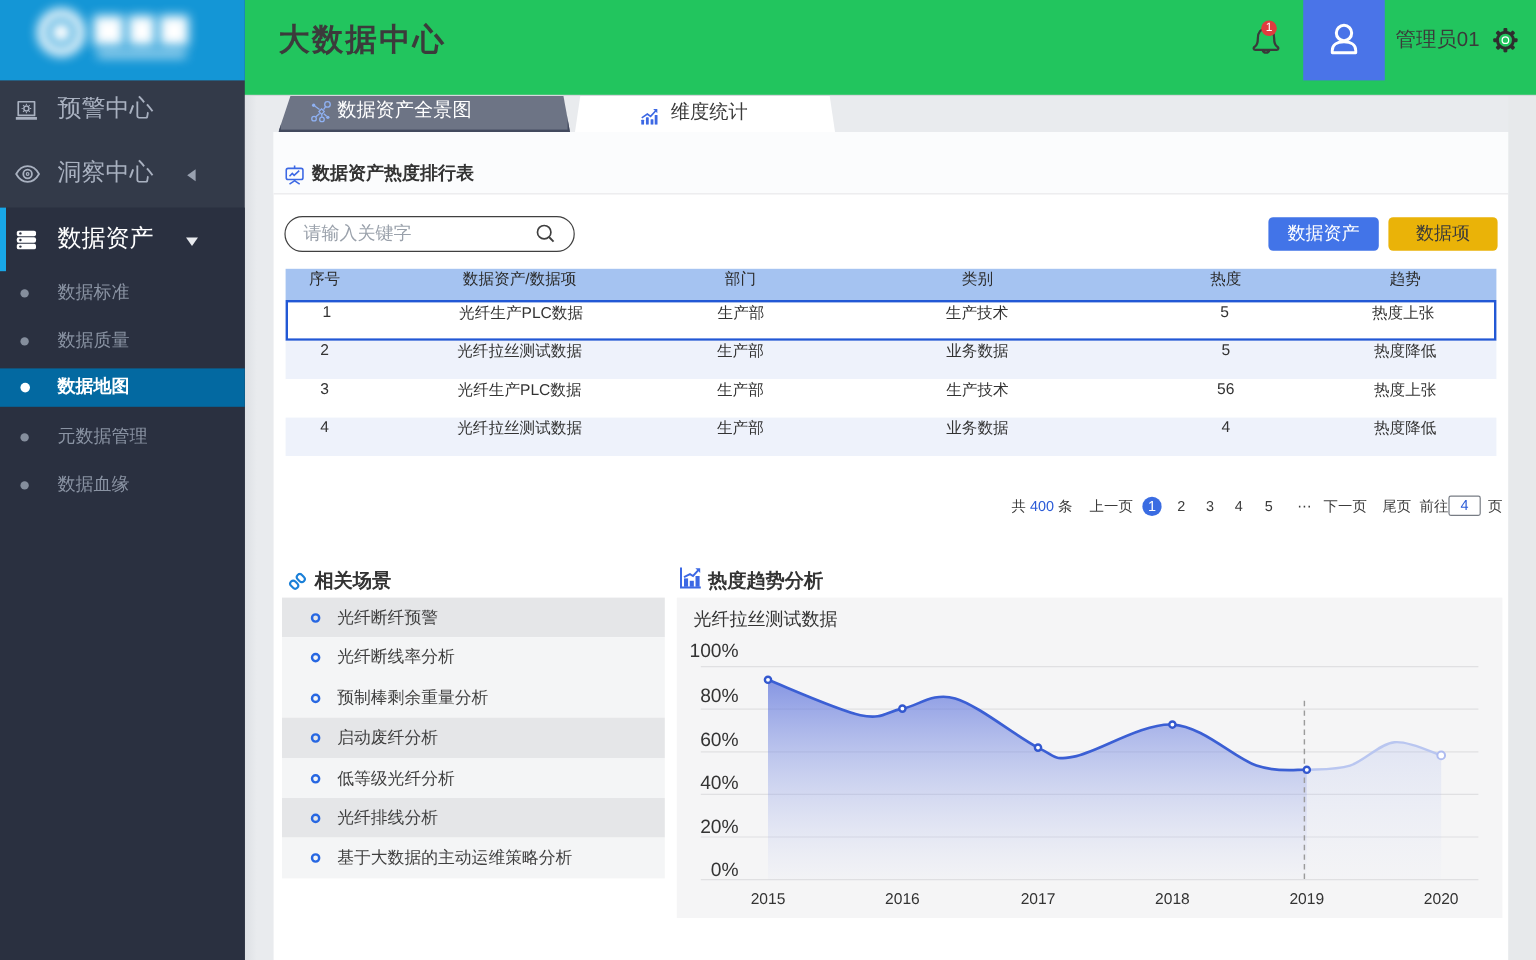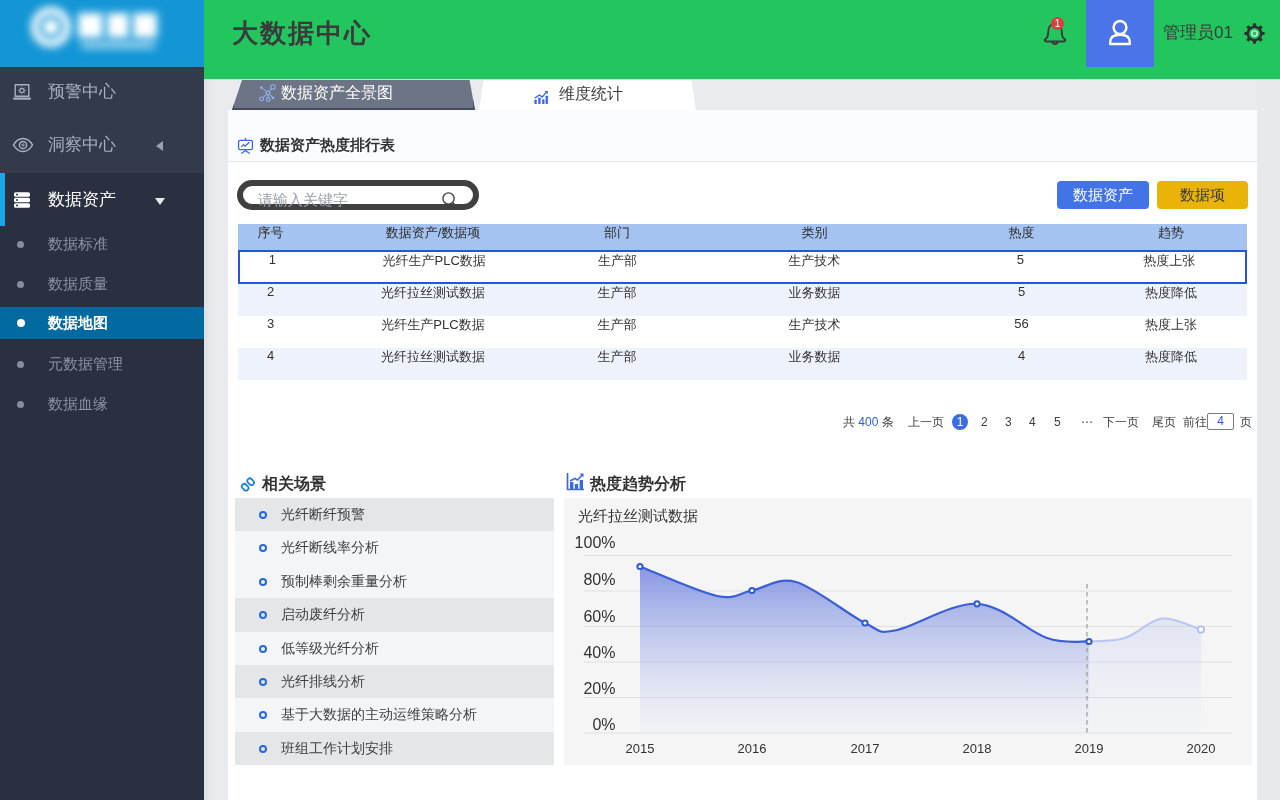--- a/index.html
+++ b/index.html
@@ -10,21 +10,21 @@
 #bell{position:absolute;left:1042px;top:18px}
 #badge{position:absolute;left:1051px;top:17px;width:13px;height:13px;border-radius:50%;background:#e03c3f;color:#fff;font-size:10px;text-align:center;line-height:13px}
 #avatar{position:absolute;left:1086px;top:0;width:68px;height:67px;background:#4a74e8}
 #uname{position:absolute;left:1163px;top:0;line-height:66px;font-size:17px;color:#3a3a3a}
 #gear{position:absolute;left:1244px;top:23px}
 
 #sidebar{position:absolute;left:0;top:0;width:204px;height:800px;background:#333a49;z-index:6}
 #logo{position:absolute;left:0;top:0;width:204px;height:67px;background:#1496d6;overflow:hidden}
 .logoblur{position:absolute;filter:blur(4.5px);}
 #sidelower{position:absolute;left:0;top:173px;width:204px;height:627px;background:#2a3040}
-.mitem{position:absolute;left:0;width:172px;height:53px;color:#a9b1c0;font-size:17px}
+.mitem{position:absolute;left:0;width:172px;height:53px;color:#a9b1c0;font-size:20px}
 .mitem .txt{position:absolute;left:48px;top:0;line-height:53px}
 .mitem .ic{position:absolute;left:12px;top:17px}
 #mi1{top:65px}
 #mi2{top:118px}
 #mi3{top:173px;color:#fff}
 #bluebar{position:absolute;left:0;top:173px;width:5px;height:53px;background:#18a7e8}
 .tri-l{position:absolute;right:9px;top:23px;width:0;height:0;border-top:5px solid transparent;border-bottom:5px solid transparent;border-right:7px solid #99a1b0}
 .tri-d{position:absolute;right:7px;top:25px;width:0;height:0;border-left:5.5px solid transparent;border-right:5.5px solid transparent;border-top:7px solid #e8eaee}
 .sitem{position:absolute;left:0;width:204px;height:40px;color:#8a93a3;font-size:15px}
 .sitem .txt{position:absolute;left:48px;top:0;line-height:40px}
@@ -41,21 +41,21 @@
 #tabdark .ic{position:absolute;left:26px;top:6px}
 #tabwhite{position:absolute;left:479px;top:77px;width:217px;height:34px;background:#fff;clip-path:polygon(5px 0,212px 0,217px 34px,0 34px)}
 #tabwhite .lbl{position:absolute;left:80px;top:0;line-height:33px;color:#3a3a3a;font-size:16px;font-weight:400}
 #tabwhite .ic{position:absolute;left:54px;top:13px}
 
 #panel{position:absolute;left:228px;top:110px;width:1029px;height:690px;background:#fff}
 #phead{position:absolute;left:0;top:0;width:100%;height:52px;background:#fbfcfd;border-bottom:1px solid #e9e9eb}
 #phead .ic{position:absolute;left:9px;top:27px}
 #phead .lbl{position:absolute;left:32px;top:0;line-height:70px;font-size:15px;font-weight:bold;color:#333}
 
-#search{position:absolute;left:9px;top:70px;width:242px;height:30px;border:6px solid #404040;border-radius:16px;background:#fff}
+#search{position:absolute;left:9px;top:70px;width:242px;height:30px;border:1px solid #404040;border-radius:16px;background:#fff}
 #search .ph{position:absolute;left:15px;top:0;line-height:28px;font-size:15px;color:#9aa1ab}
 #search svg{position:absolute;right:14px;top:4.5px}
 .btn{position:absolute;top:71px;height:28px;border-radius:4px;font-size:15px;text-align:center;line-height:28px}
 #btn1{left:829px;width:92px;background:#4274e8;color:#fff}
 #btn2{left:929px;width:91px;background:#eab308;color:#3a3a3a}
 
 #tbl{position:absolute;left:10px;top:114px;width:1009px;font-size:13px}
 .trow{position:relative;width:100%;display:flex;align-items:flex-start}
 .c1{width:65px}.c2{width:260px}.c3{width:108px}.c4{width:287px}.c5{width:127px}.c6{width:162px;text-indent:10px}
 .trow div{text-align:center}
@@ -347,24 +347,20 @@
           <div class="txt">低等级光纤分析</div>
         </div>
       <div class="srow s-even">
           <div class="ring"></div>
           <div class="txt">光纤排线分析</div>
         </div>
       <div class="srow s-odd">
           <div class="ring"></div>
           <div class="txt">基于大数据的主动运维策略分析</div>
         </div>
-      <div class="srow s-even">
-          <div class="ring"></div>
-          <div class="txt">班组工作计划安排</div>
-        </div>
     </div>
   </div>
 
   <div id="chart">
     <svg style="position:absolute;left:2px;top:4px" width="19" height="19" viewBox="0 0 19 19">
       <g stroke="#3c68e4" fill="none" stroke-width="1.7">
         <path d="M1.5 1 L1.5 17.5 L18 17.5"></path>
       </g>
       <g fill="#3c68e4">
         <rect x="4" y="10" width="3.4" height="7"></rect>

